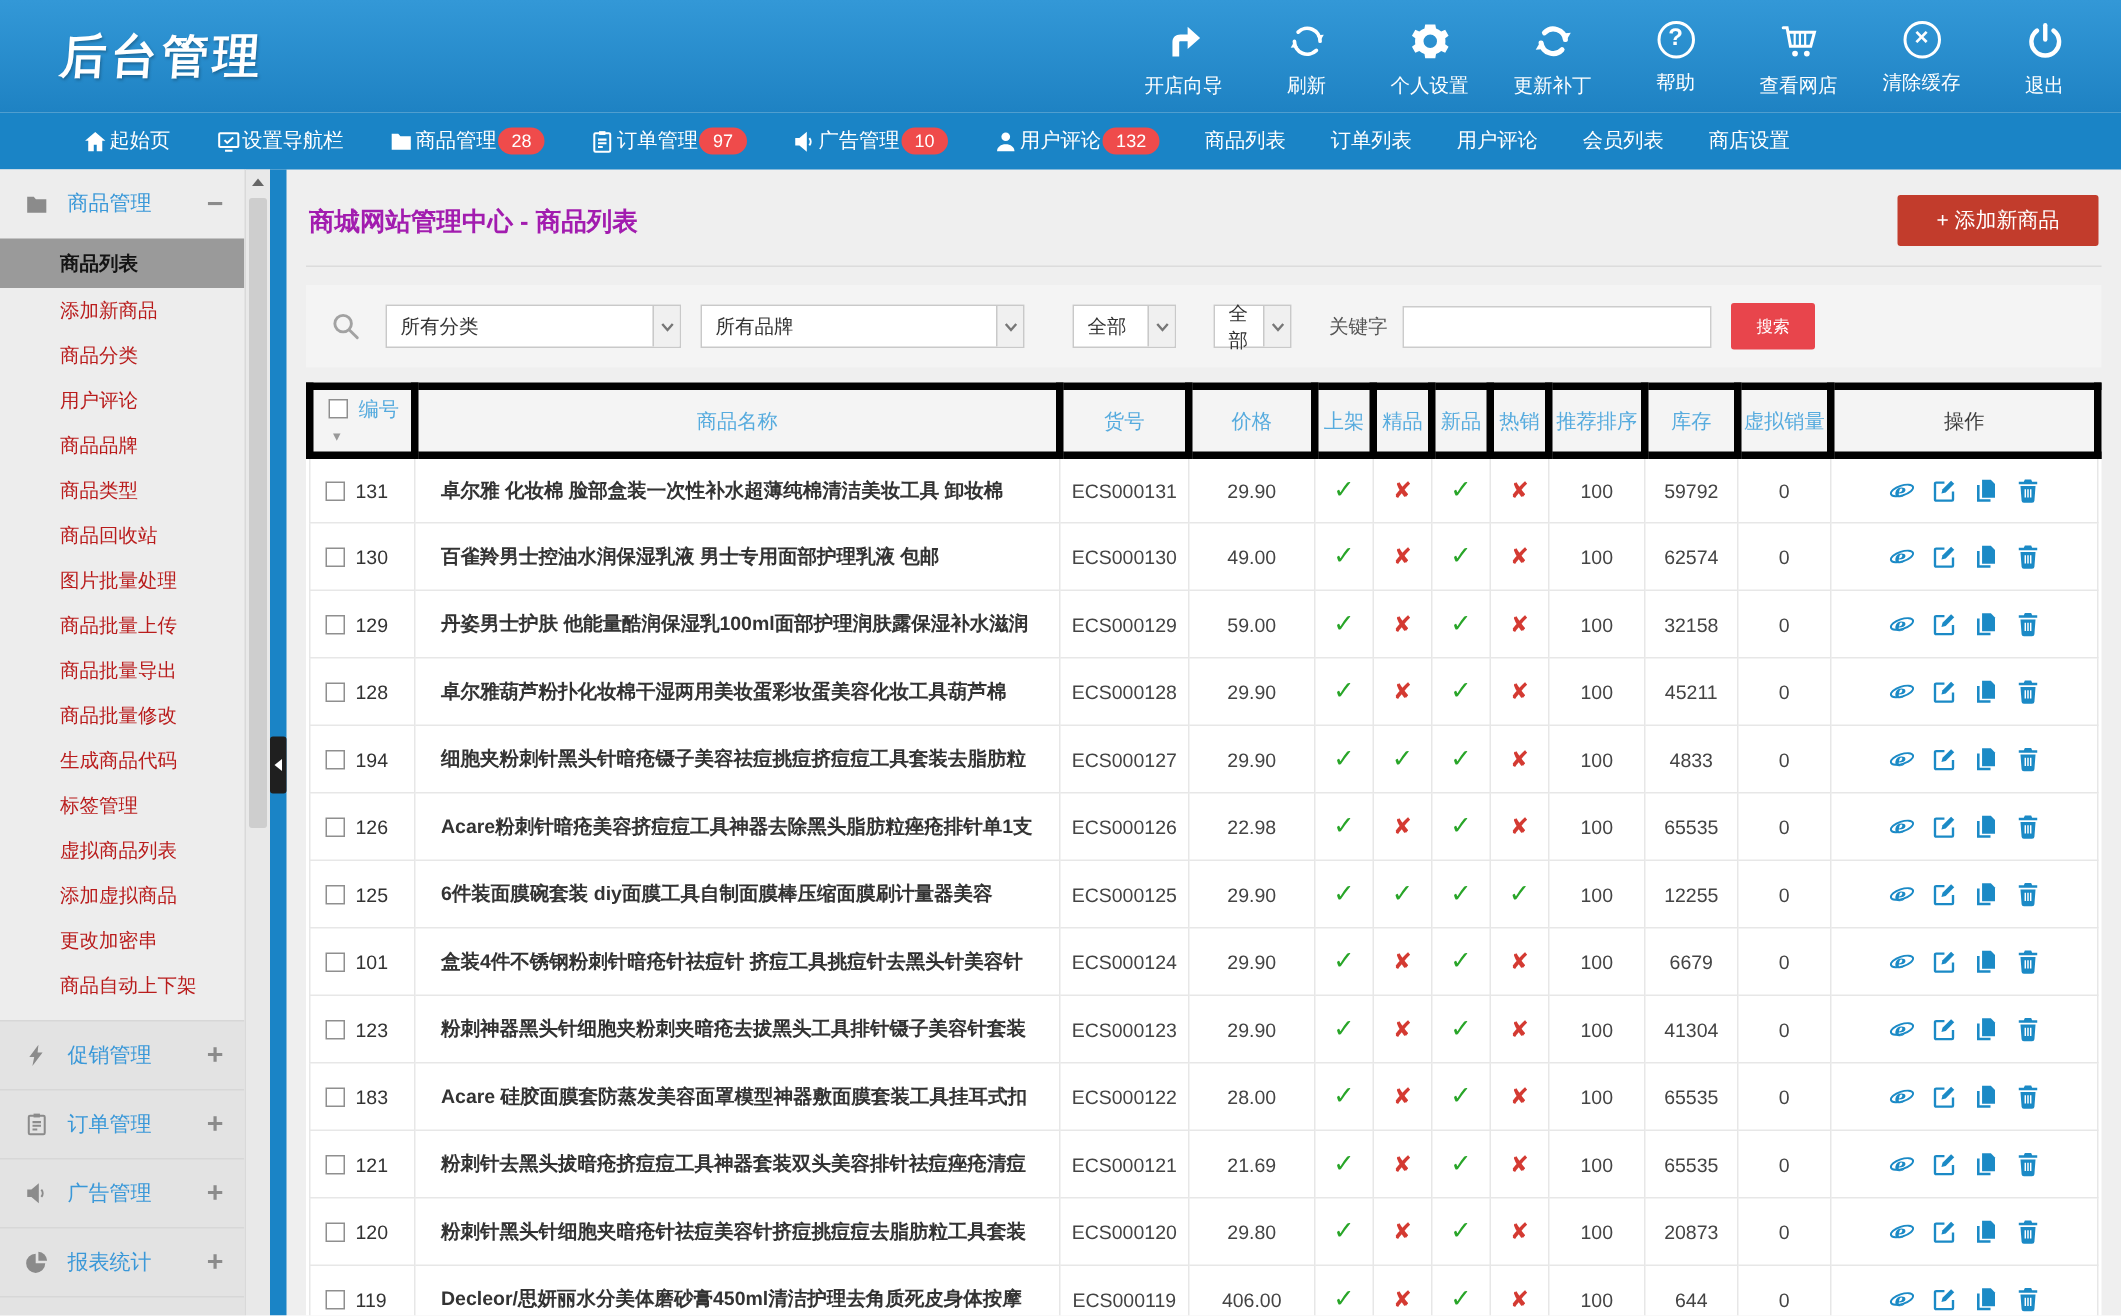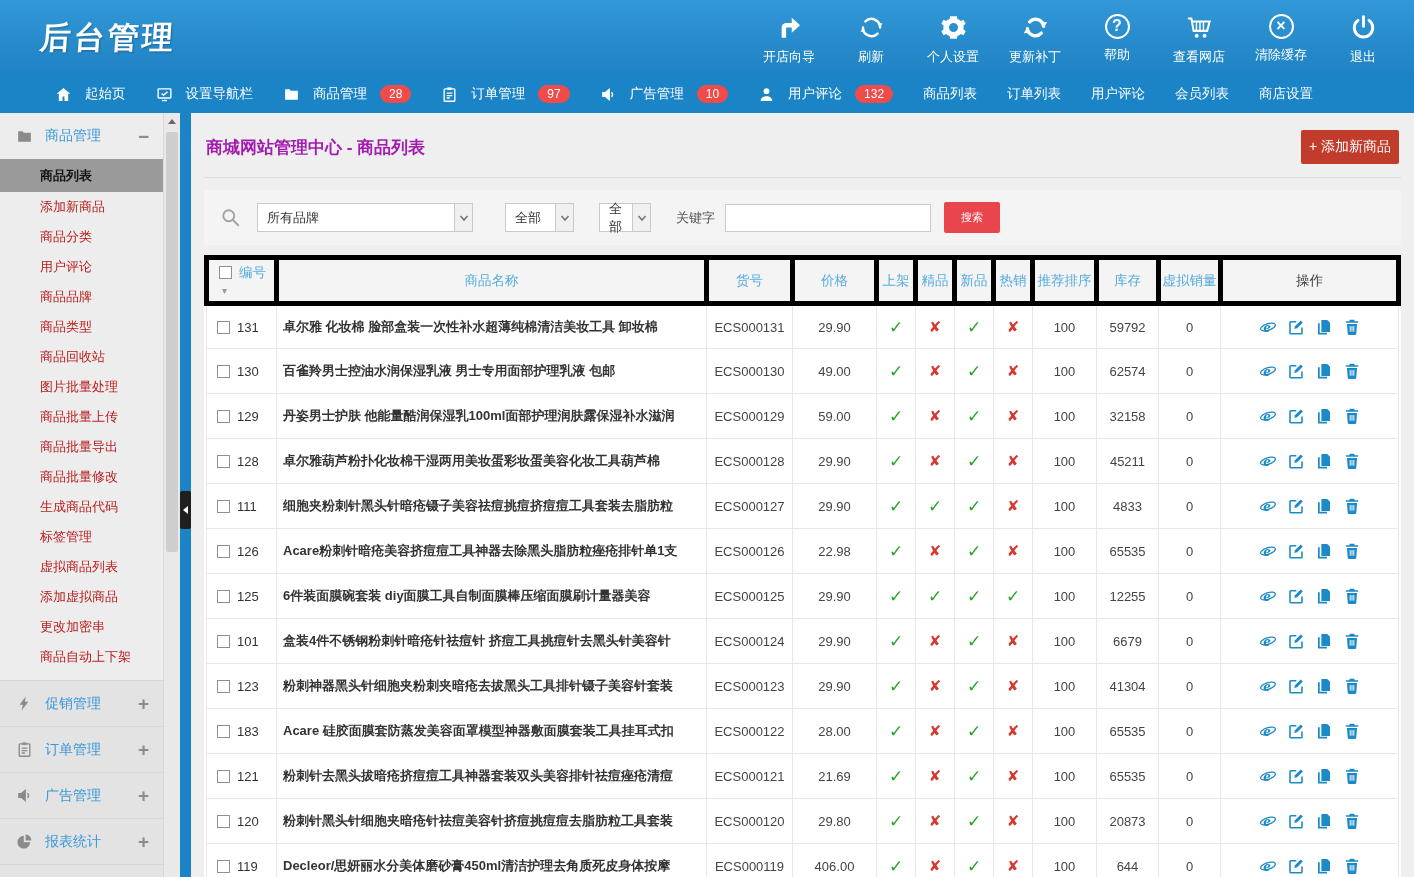--- a/index.html
+++ b/index.html
@@ -38,21 +38,21 @@
     display:inline-flex; align-items:center; justify-content:center;
     font-size:16px; font-weight:bold; color:#fff; line-height:1;
   }
 
   
   .navbar {
     height:38px; background:#1a84c6;
     display:flex; align-items:center; padding-left:40px;
   }
   .nav-item {
-    display:flex; align-items:center; gap:13px;
+    display:flex; align-items:center; gap:1px;
     color:#fff; font-size:13.5px; padding:0 15px; cursor:pointer; height:100%;
   }
   .nav-item .icon svg { width:17px; height:17px; }
   .badge {
     background:#ef4b4b; color:#fff; font-size:12px;
     border-radius:10px; padding:2px 9px; line-height:1.2;
   }
 
   
   .body-row { display:flex; height:764px; }
@@ -113,21 +113,21 @@
 
   
   .content { flex:1; padding:0 13px; overflow:hidden; }
   .content-head {
     display:flex; align-items:center; justify-content:space-between;
     padding:17px 2px 13px; border-bottom:1px solid #dcdcdc;
   }
   .page-title { font-size:17px; font-weight:bold; color:#a21caf; margin:0; }
   .add-btn {
     background:#c23c2c; color:#fff; border:none; font-size:14px;
-    padding:8px 8px; border-radius:2px; cursor:pointer;
+    padding:8px 26px; border-radius:2px; cursor:pointer;
     font-family:inherit;
     margin-left:21px;
   }
 
   .filter-bar {
     background:#f4f4f4; margin-top:12px; padding:12px 10px;
     display:flex; align-items:center;
   }
   .search-glyph { color:#a2a2a2; margin:0 16px 0 6px; }
   .search-glyph svg { width:21px; height:21px; }
@@ -168,21 +168,21 @@
     border:5px solid #000000; font-size:13.5px; text-align:center;
   }
   th.op-col { color:#3c3c3c; }
   th.id-col { text-align:left; padding-left:10px; }
   td {
     height:45px; border:1px solid #e7e7e7; text-align:center;
     color:#444; padding:0 2px; overflow:hidden; white-space:nowrap;
   }
   td.id-cell { text-align:left; padding-left:10px; color:#333; }
   td.name-cell {
-    text-align:left; padding-left:6px; font-weight:bold; color:#333;
+    text-align:left; padding-left:17px; font-weight:bold; color:#333;
   }
   .checkbox {
     display:inline-block; width:13px; height:13px;
     border:1px solid #8f8f8f; background:#fff; vertical-align:-2px;
     margin-right:7px; cursor:pointer;
   }
   .sort-caret { color:#999; font-size:10px; margin-left:3px; }
   .check { color:#28a528; font-size:17px; font-weight:bold; cursor:pointer; }
   .cross { color:#d43a32; font-size:15px; font-weight:bold; cursor:pointer; }
   .actions-cell .icon {
@@ -438,20 +438,28 @@
       </div>
 
       <div class="filter-bar">
         <span class="icon search-glyph">
           <svg viewBox="0 0 24 24" fill="none" stroke="currentColor" stroke-width="2.2" stroke-linecap="round">
               <circle cx="10" cy="10" r="6.3"></circle>
               <path d="M14.8 14.8l6 6"></path>
             </svg>
         </span>
 
+        <div class="select w-cat">
+          <span class="val">所有分类</span>
+          <span class="arrow icon">
+              <svg viewBox="0 0 10 10" fill="none" stroke="currentColor" stroke-width="1.6">
+                <path d="M1.5 3l3.5 4 3.5-4"></path>
+              </svg>
+            </span>
+        </div>
 
         <div class="select w-brand">
           <span class="val">所有品牌</span>
           <span class="arrow icon">
               <svg viewBox="0 0 10 10" fill="none" stroke="currentColor" stroke-width="1.6">
                 <path d="M1.5 3l3.5 4 3.5-4"></path>
               </svg>
             </span>
         </div>
 
@@ -645,21 +653,21 @@
                     </svg>
                   </span><span class="icon">
                     <svg viewBox="0 0 24 24" fill="currentColor">
                       <path d="M9.2 2.3h5.6l.9 1.9h4.5v2.2H3.8V4.2h4.5z"></path>
                       <path d="M5.3 8h13.4l-1 13a2 2 0 01-2 1.8H8.3a2 2 0 01-2-1.8z"></path>
                       <path d="M9.6 10.8v7.4M12 10.8v7.4M14.4 10.8v7.4" stroke="#fff" stroke-width="1.3" fill="none"></path>
                     </svg>
                   </span></td>
               </tr>
               <tr>
-                <td class="id-cell"><span class="checkbox"></span><span>111</span></td>
+                <td class="id-cell"><span class="checkbox"></span><span>194</span></td>
                 <td class="name-cell" title="细胞夹粉刺针黑头针暗疮镊子美容祛痘挑痘挤痘痘工具套装去脂肪粒">细胞夹粉刺针黑头针暗疮镊子美容祛痘挑痘挤痘痘工具套装去脂肪粒</td>
                 <td>ECS000127</td>
                 <td>29.90</td>
                 <td><span class="check">✓</span></td>
                 <td><span class="check">✓</span></td>
                 <td><span class="check">✓</span></td>
                 <td><span class="cross">✘</span></td>
                 <td>100</td>
                 <td>4833</td>
                 <td>0</td>

